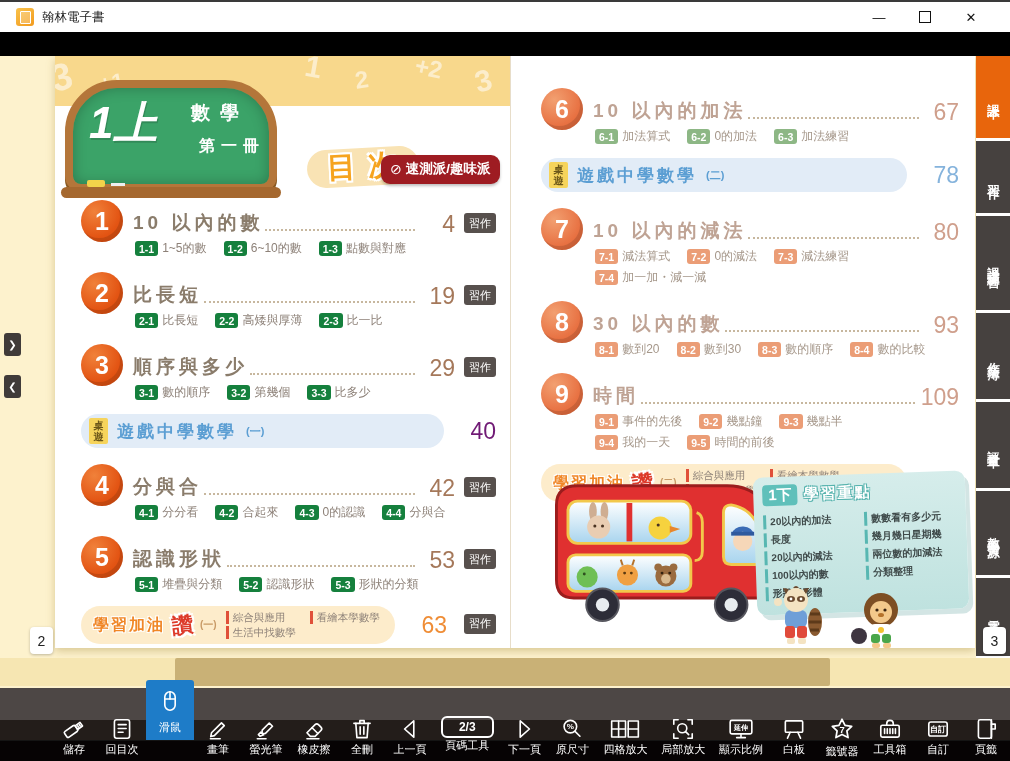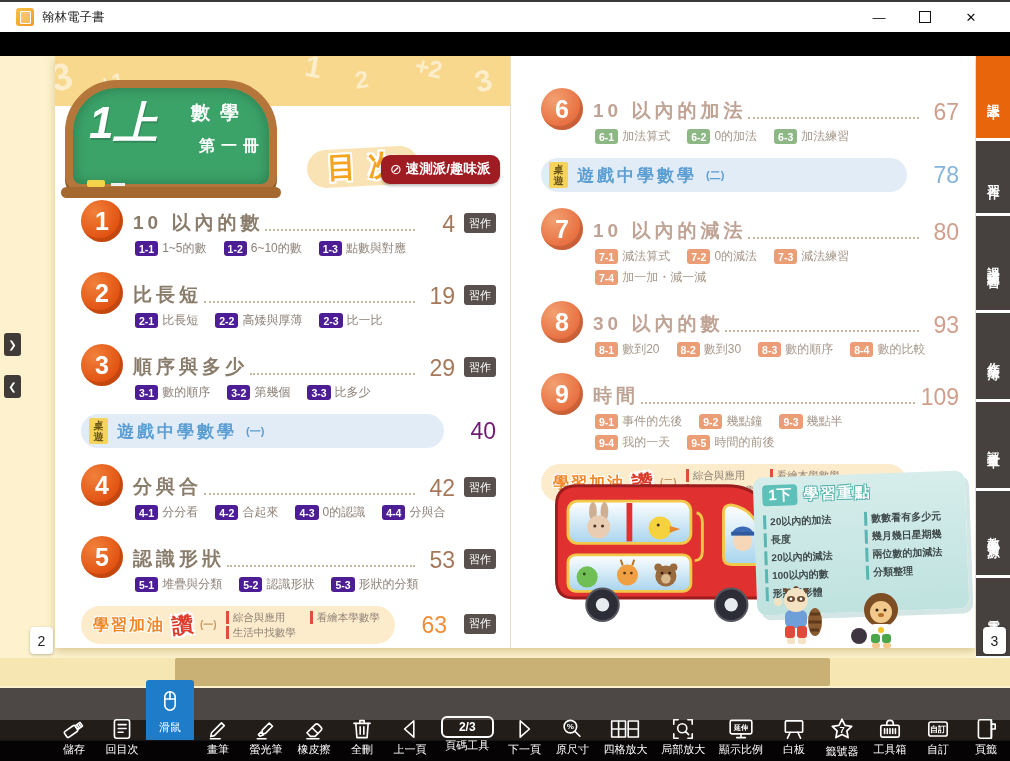--- a/index.html
+++ b/index.html
@@ -53,21 +53,21 @@
   .ch-title{font-size:19px;font-weight:bold;color:#8a7c6b;letter-spacing:4px;white-space:nowrap;margin-top:12px;}
   .page-right .ch-title{color:#bfa394;}
   .ch-dots{flex:1;border-bottom:2px dotted #c7b79e;margin:0 6px 5px 2px;min-width:12px;}
   .ch-page{font-size:23px;color:#a5785a;min-width:34px;text-align:right;line-height:1;}
   .page-right .ch-page{color:#cf9f8c;}
   .wb-badge{background:#57504d;color:#fff;font-size:11px;padding:2.5px 5px;border-radius:3px;margin:0 0 3px 9px;white-space:nowrap;}
   .ch-secline{display:flex;column-gap:17px;margin:4px 0 0 2px;}
   .sec{font-size:12px;color:#8d8178;display:flex;align-items:center;gap:4px;white-space:nowrap;}
   .page-right .sec{color:#a5978a;}
   .sec-code{color:#fff;font-size:10.5px;font-weight:bold;padding:1.5px 4px;border-radius:3px;}
-  .sec-code.green{background:#4c1d95;}
+  .sec-code.green{background:#15803d;}
   .page-right .sec-code.green{background:#8db785;}
   .sec-code.peach{background:#eb9d76;}
   
   .row-flex{display:flex;align-items:center;margin:4px 0 14px;gap:8px;}
   .game-pill{flex:1;display:flex;align-items:center;gap:9px;background:#e2ecf7;border-radius:17px;padding:4px 6px 4px 8px;}
   .game-badge{background:#f6d45c;color:#6a5518;font-size:10px;font-weight:bold;line-height:11px;width:13px;padding:2px 3px;border-radius:2px;text-align:center;word-break:break-all;}
   .game-title{color:#5b9ed3;font-weight:bold;font-size:17px;letter-spacing:3px;}
   .game-suffix{color:#5b9ed3;font-size:11px;font-weight:bold;}
   .game-page{color:#701a75;font-size:23px;min-width:44px;text-align:right;line-height:1;}
   .page-right .game-page{color:#85b3dc;}

